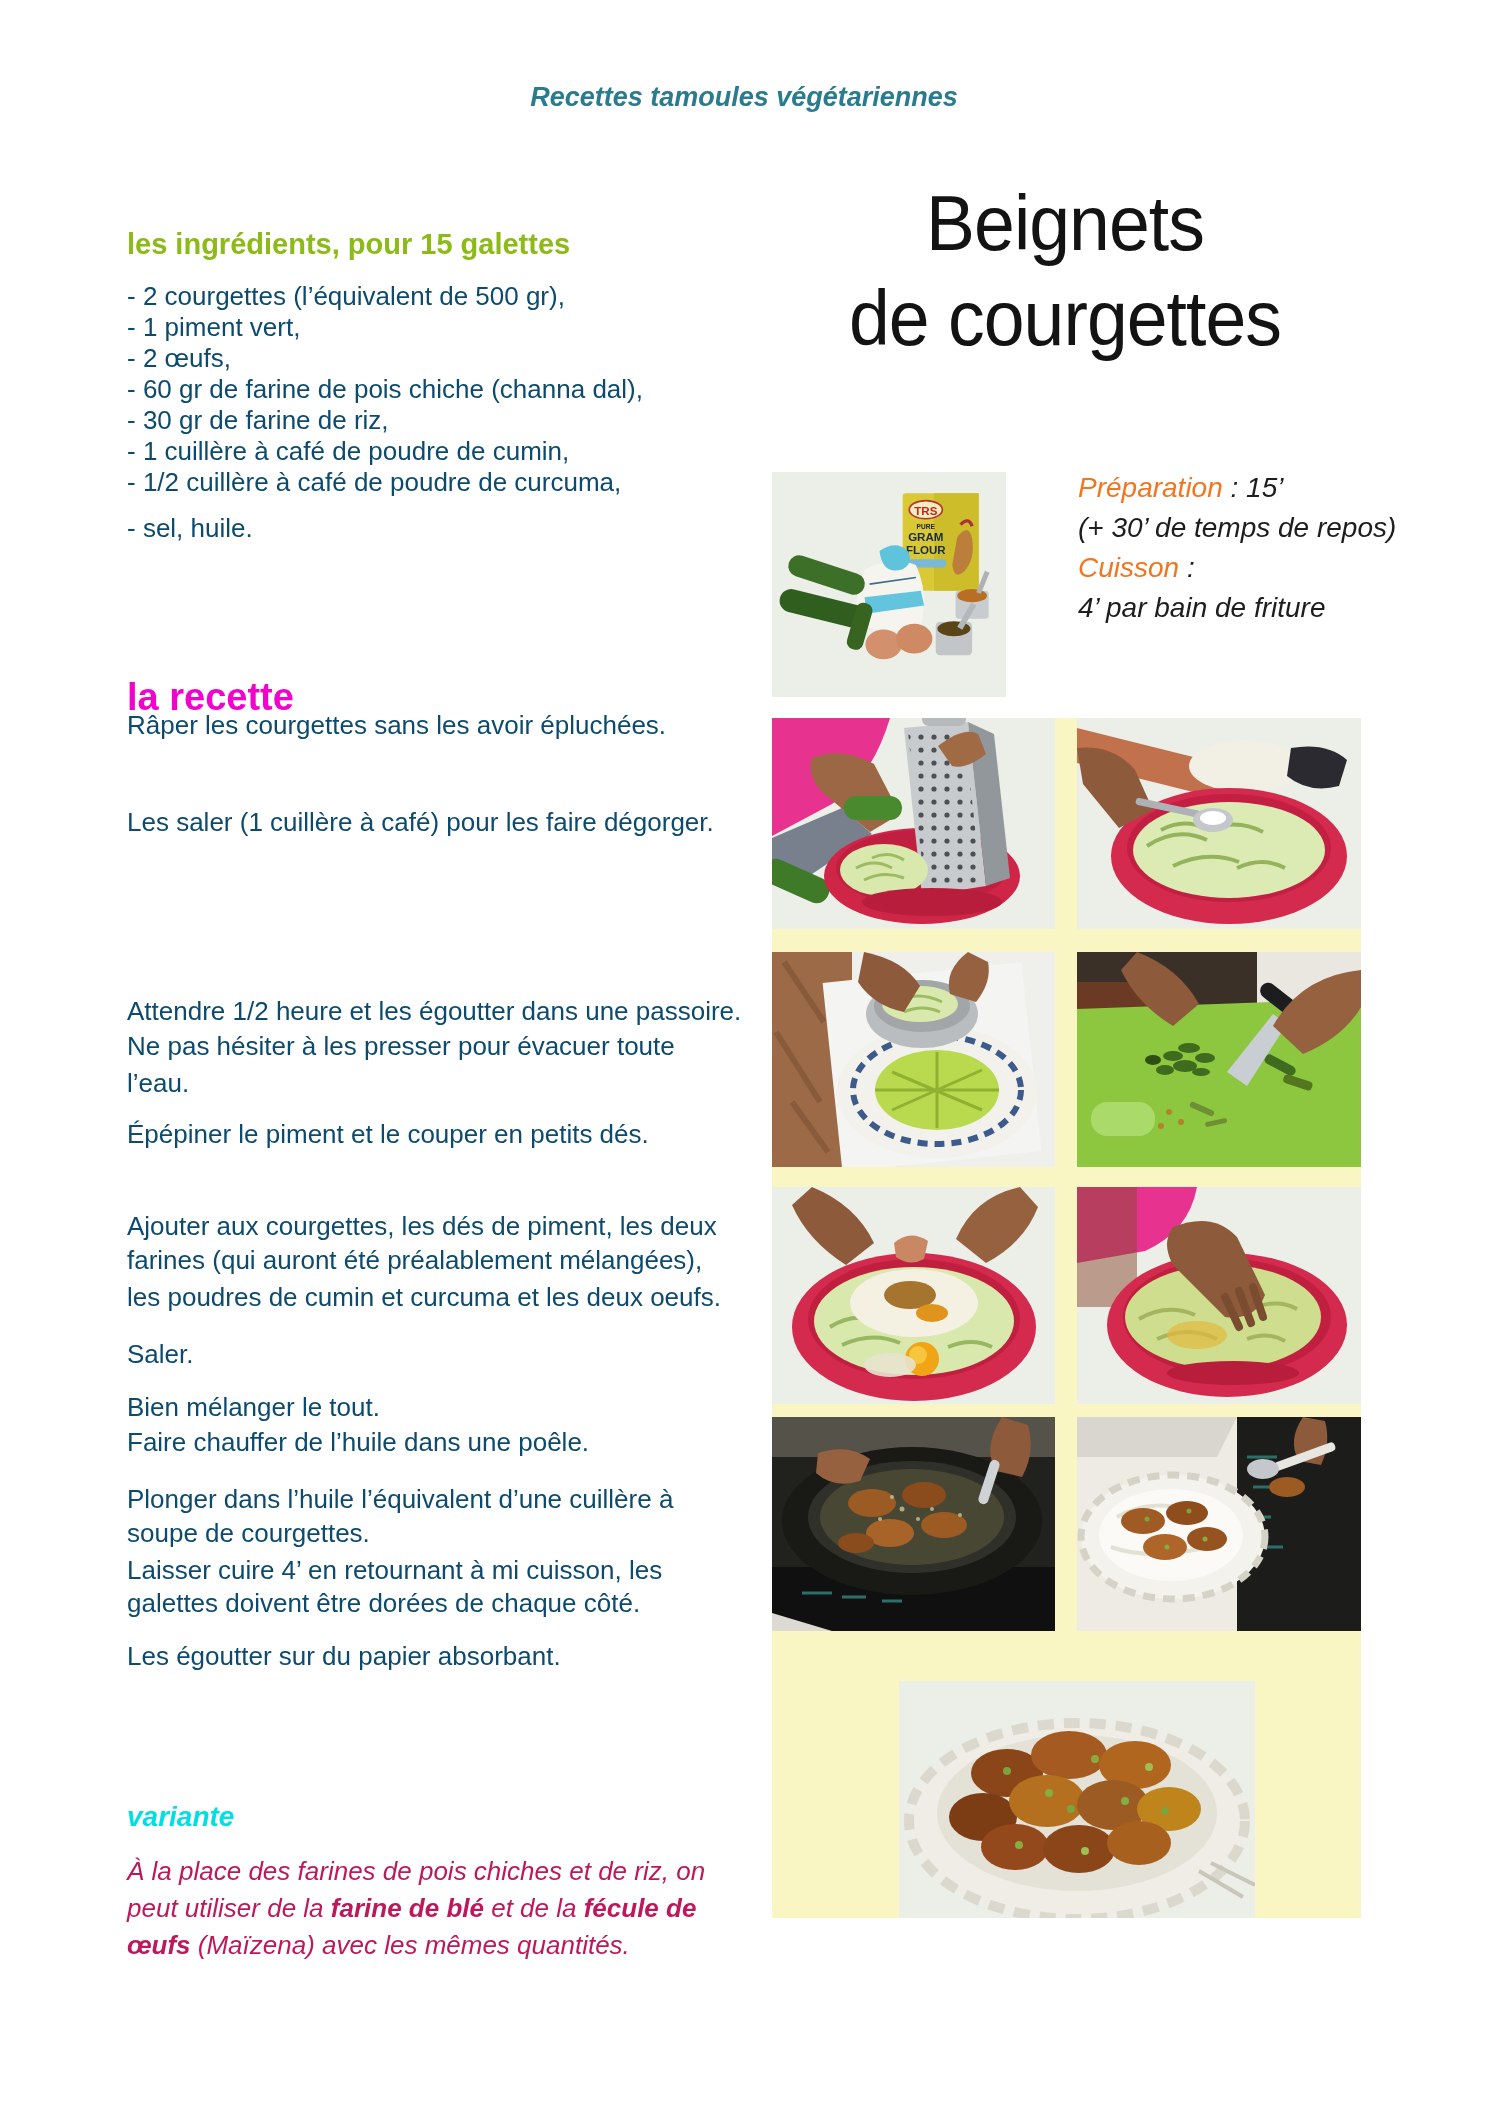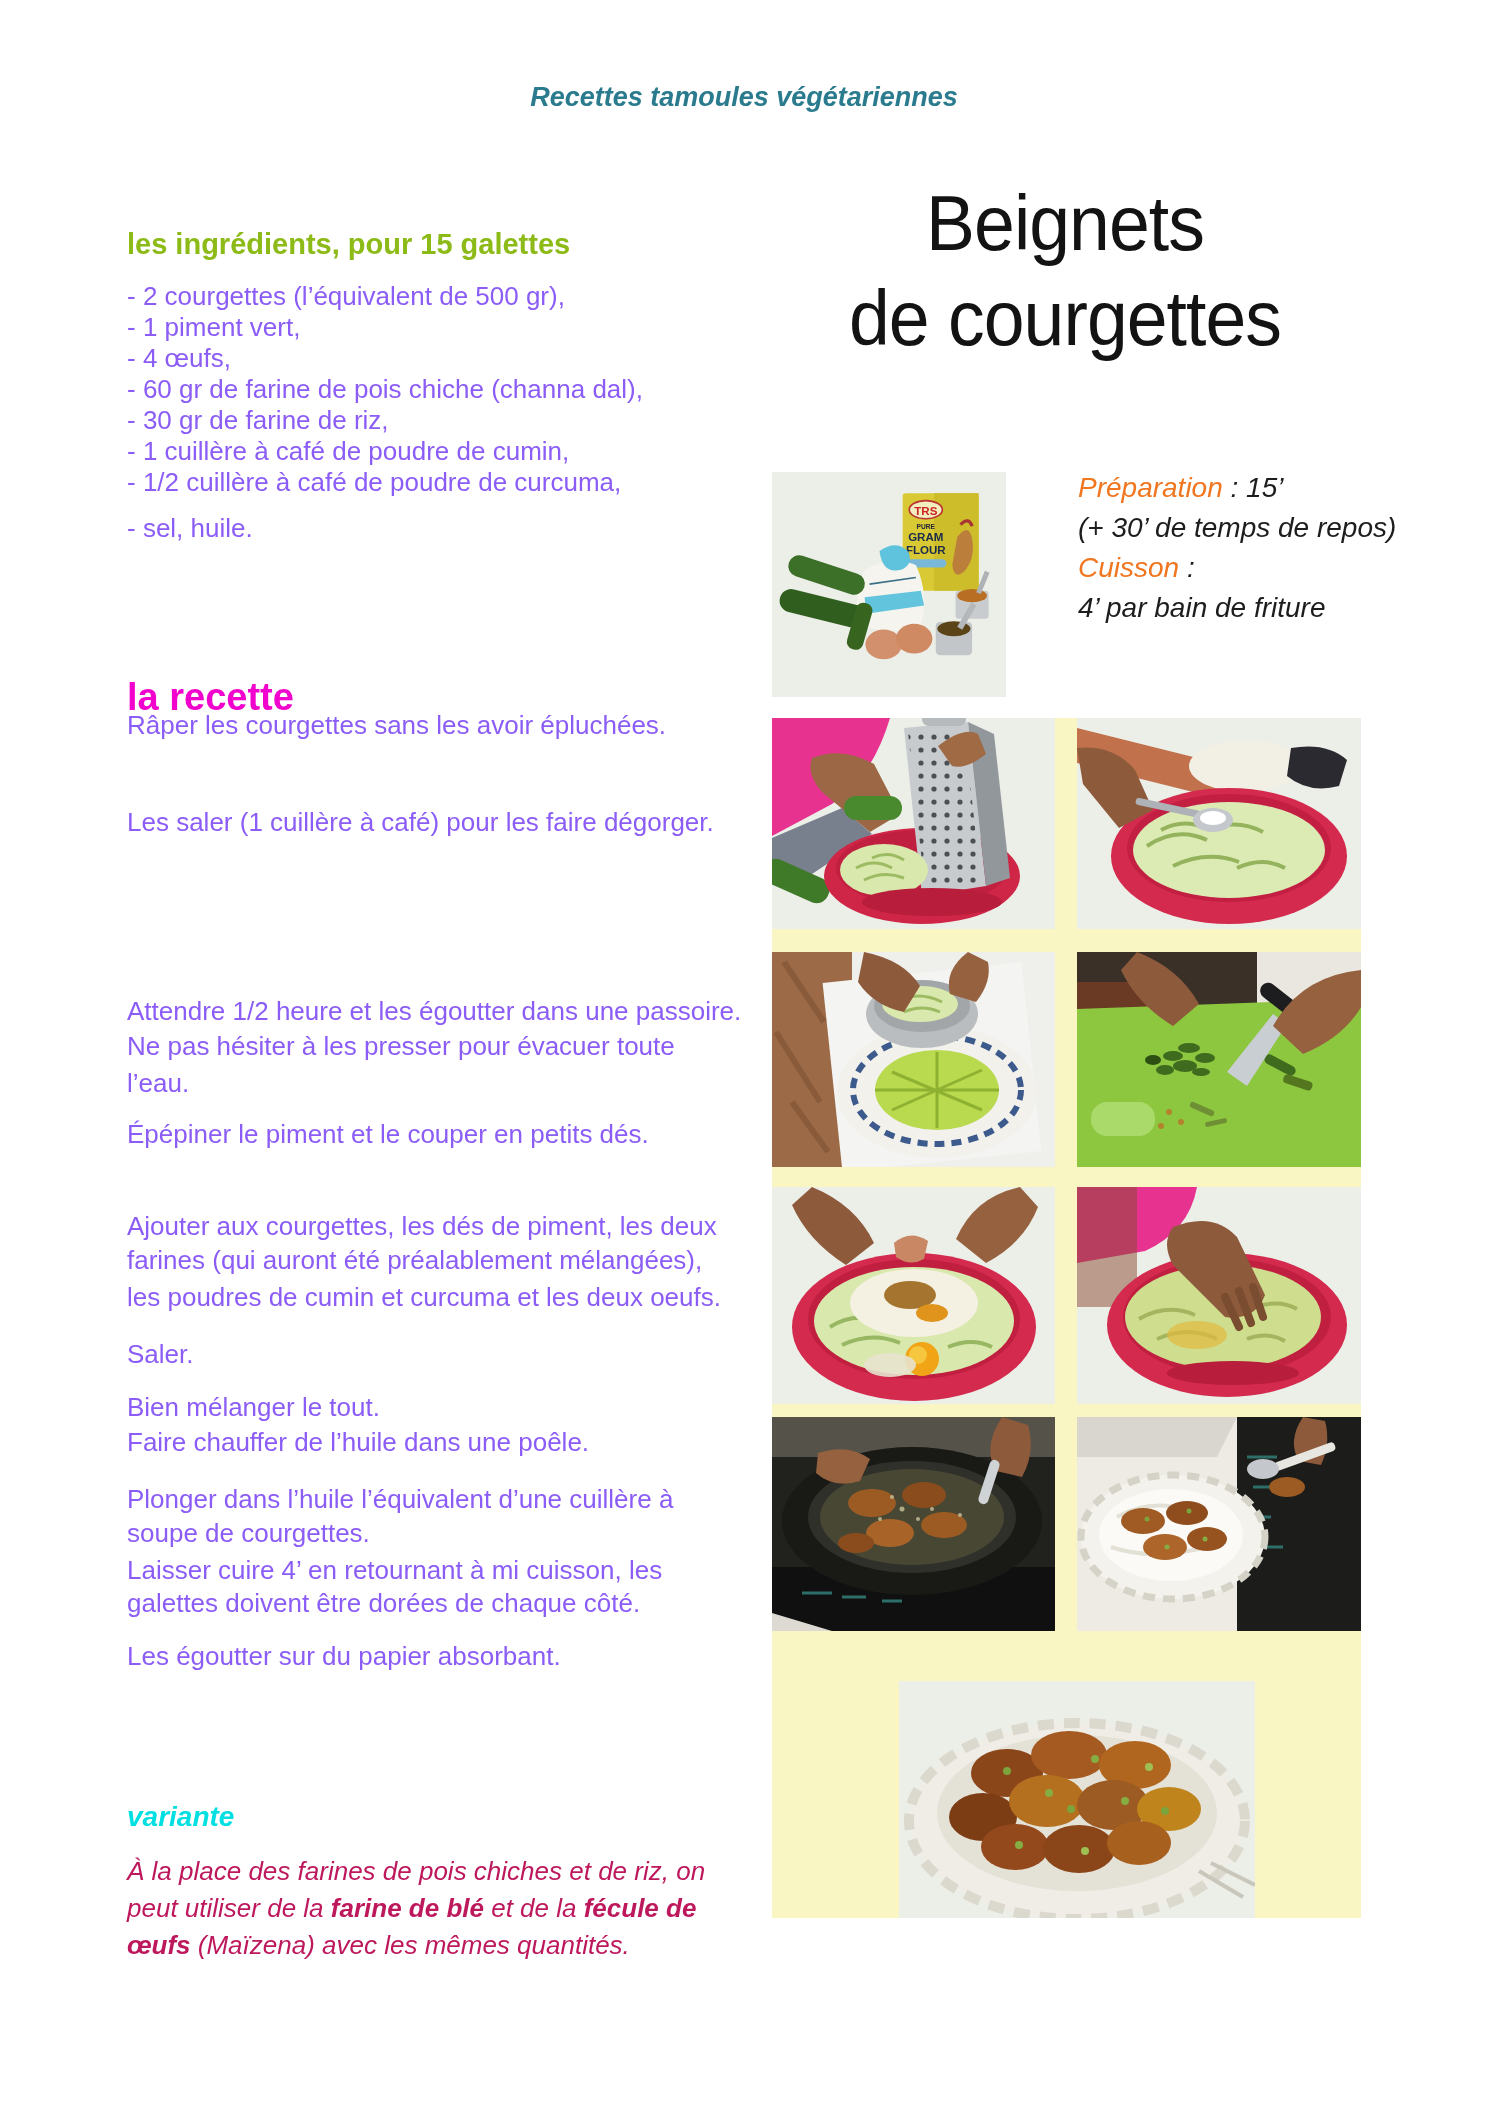--- a/index.html
+++ b/index.html
@@ -38,21 +38,21 @@
     font-size:38px;font-weight:700;color:var(--magenta,#f203cd);
     white-space:nowrap;
   }
   .h-cyan{
     position:absolute;left:127px;top:1801px;
     font-size:28px;font-weight:700;font-style:italic;color:var(--cyan,#00dfe2);
     white-space:nowrap;
   }
   .ing-line,.body-line{
     position:absolute;left:127px;
-    font-size:26px;color:#8b5cf6;white-space:nowrap;
+    font-size:26px;color:#0c4a6e;white-space:nowrap;
   }
   .ing-line{font-size:26px;}
   .timing-line{
     position:absolute;left:1078px;
     font-size:28px;font-style:italic;color:#1d1d1d;white-space:nowrap;
   }
   .timing-line .hl{color:var(--orange,#f0761f);}
   .var-line{
     position:absolute;left:127px;
     font-size:26px;font-style:italic;color:#be185d;white-space:nowrap;
@@ -83,21 +83,21 @@
   <div class="series-header">Recettes tamoules végétariennes</div>
 
   <div class="main-title">
     <div>Beignets</div>
     <div>de courgettes</div>
   </div>
 
   <div class="h-green">les ingrédients, pour 15 galettes</div>
   <div class="ing-line" style="top:281px">- 2 courgettes (l’équivalent de 500 gr),</div>
   <div class="ing-line" style="top:312px">- 1 piment vert,</div>
-  <div class="ing-line" style="top:343px">- 4 œufs,</div>
+  <div class="ing-line" style="top:343px">- 2 œufs,</div>
   <div class="ing-line" style="top:374px">- 60 gr de farine de pois chiche (channa dal),</div>
   <div class="ing-line" style="top:405px">- 30 gr de farine de riz,</div>
   <div class="ing-line" style="top:436px">- 1 cuillère à café de poudre de cumin,</div>
   <div class="ing-line" style="top:467px">- 1/2 cuillère à café de poudre de curcuma,</div>
   <div class="ing-line" style="top:513px">- sel, huile.</div>
 
   <div class="timing-line" style="top:472px"><span class="hl">Préparation</span><span> : </span><span>15’</span></div>
   <div class="timing-line" style="top:512px">(+ 30’ de temps de repos)</div>
   <div class="timing-line" style="top:552px"><span class="hl">Cuisson</span><span> :</span></div>
   <div class="timing-line" style="top:592px">4’ par bain de friture</div>

